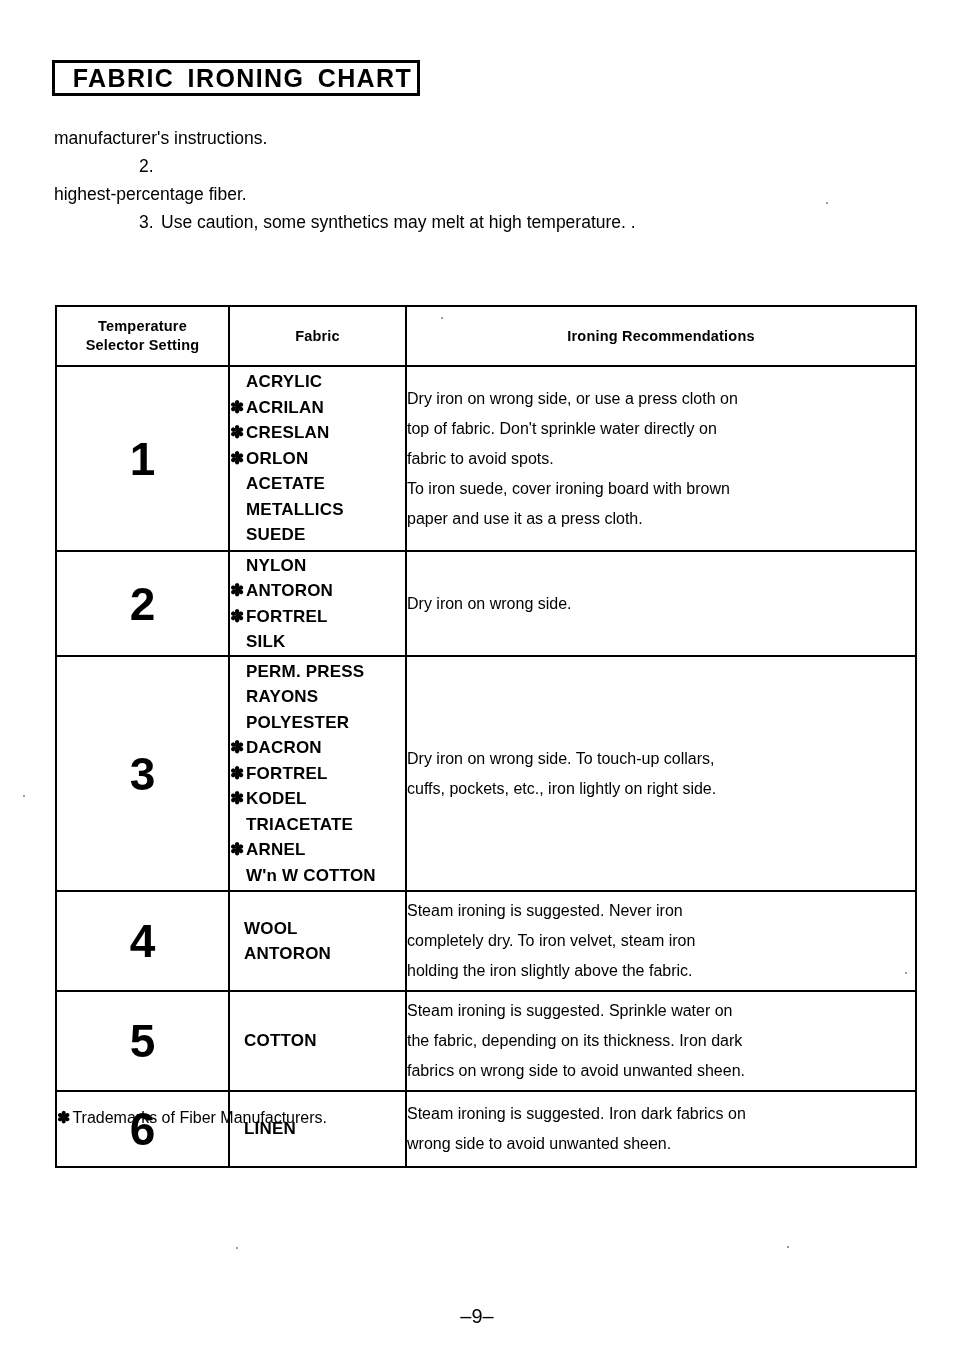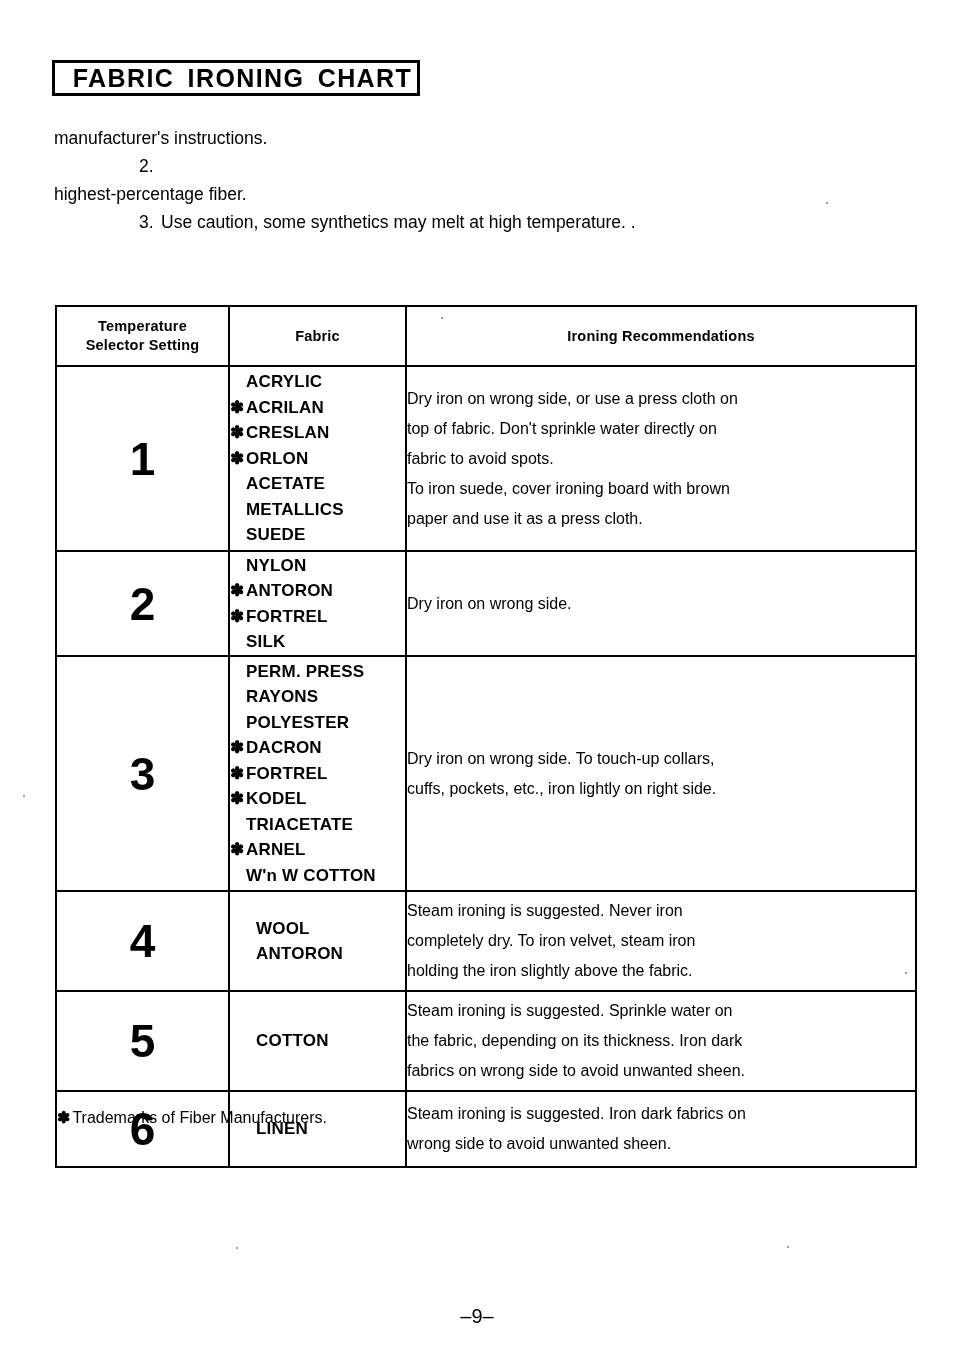--- a/index.html
+++ b/index.html
@@ -109,21 +109,21 @@
   .fabric-cell {
     font-size: 17px;
     font-weight: bold;
     line-height: 25.5px;
     padding: 9px 0 9px 7px;
     vertical-align: middle;
     letter-spacing: 0.2px;
   }
   .fabric-cell.center-single {
     vertical-align: middle;
-    padding-left: 26px;
+    padding-left: 14px;
   }
   .fabric-line { white-space: nowrap; }
   .star {
     font-weight: bold;
     display: inline-block;
     width: 16px;
   }
 
   .rec-cell {
     font-size: 16px;

